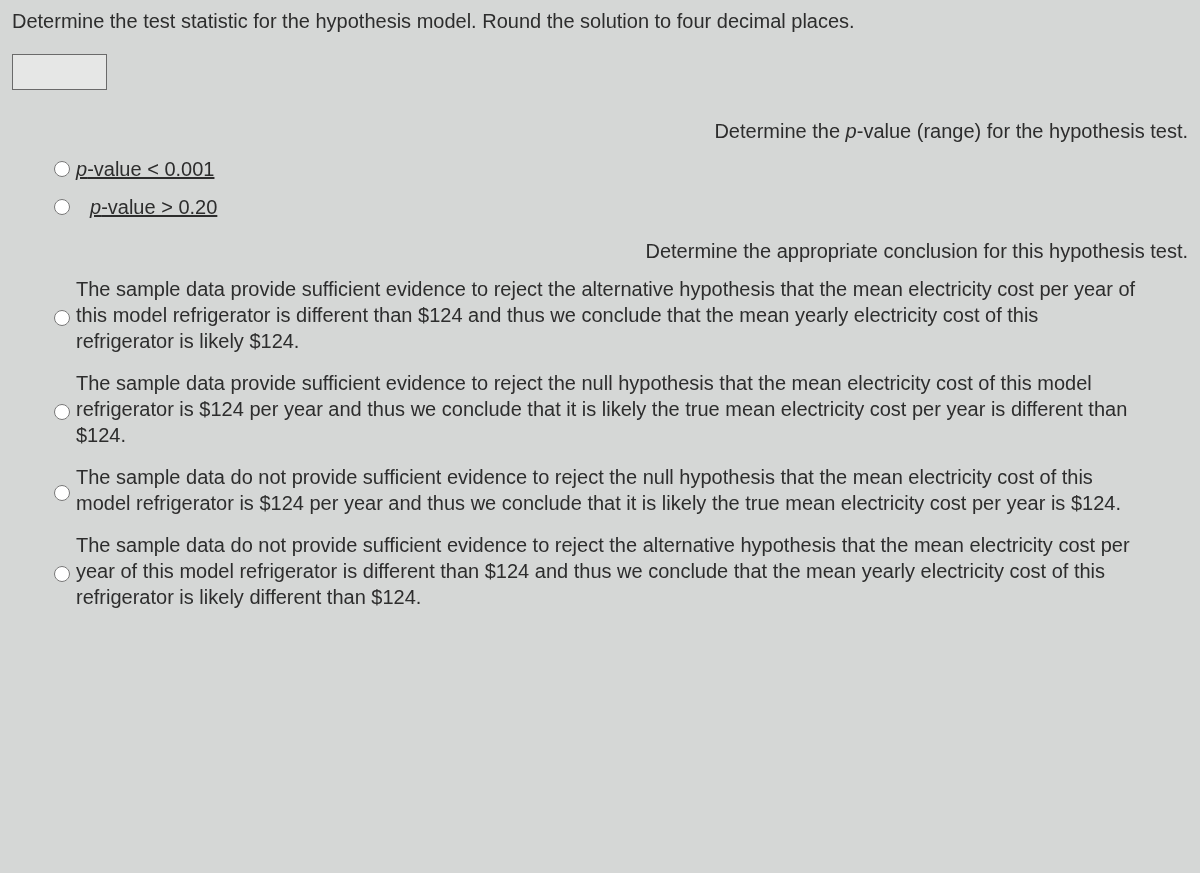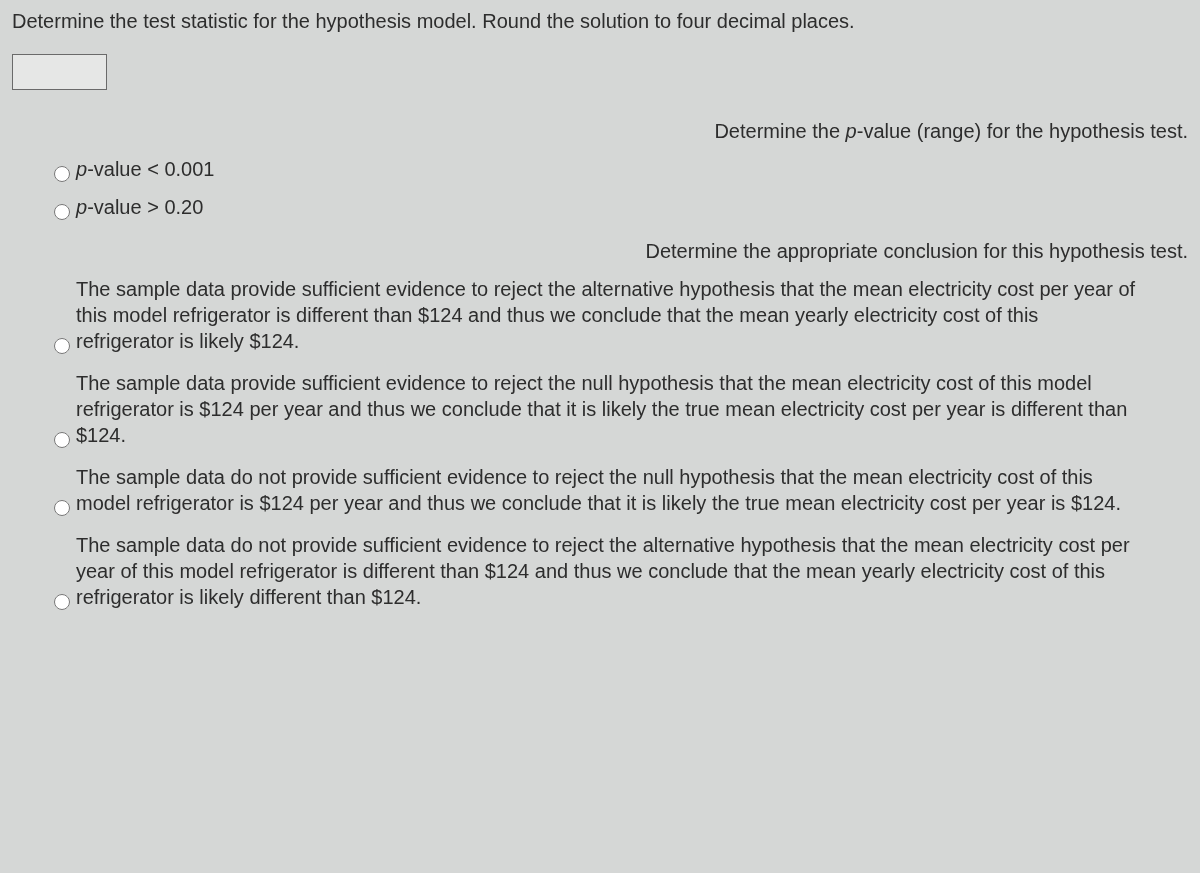--- a/index.html
+++ b/index.html
@@ -36,44 +36,46 @@
     }
     .italic-p {
       font-style: italic;
     }
     .option-group {
       padding-left: 42px;
       margin-bottom: 18px;
     }
     .option-row {
       display: flex;
-      align-items: flex-end;
+      align-items: flex-start;
       margin-bottom: 12px;
+      text-decoration: underline;
     }
     .option-row:last-child {
       margin-bottom: 0;
+      gap: 14px;
     }
     .option-row input[type="radio"] {
       width: 16px;
       height: 16px;
       margin-top: 5px;
       margin-right: 6px;
       accent-color: #555;
       flex-shrink: 0;
     }
     .option-label {
       flex: 1;
       max-width: 1040px;
     }
     .conclusion-group {
       padding-left: 42px;
     }
     .conclusion-row {
       display: flex;
-      align-items: flex-end;
+      align-items: center;
       margin-bottom: 16px;
     }
     .conclusion-row input[type="radio"] {
       width: 16px;
       height: 16px;
       margin-top: 5px;
       margin-right: 6px;
       accent-color: #555;
       flex-shrink: 0;
     }

